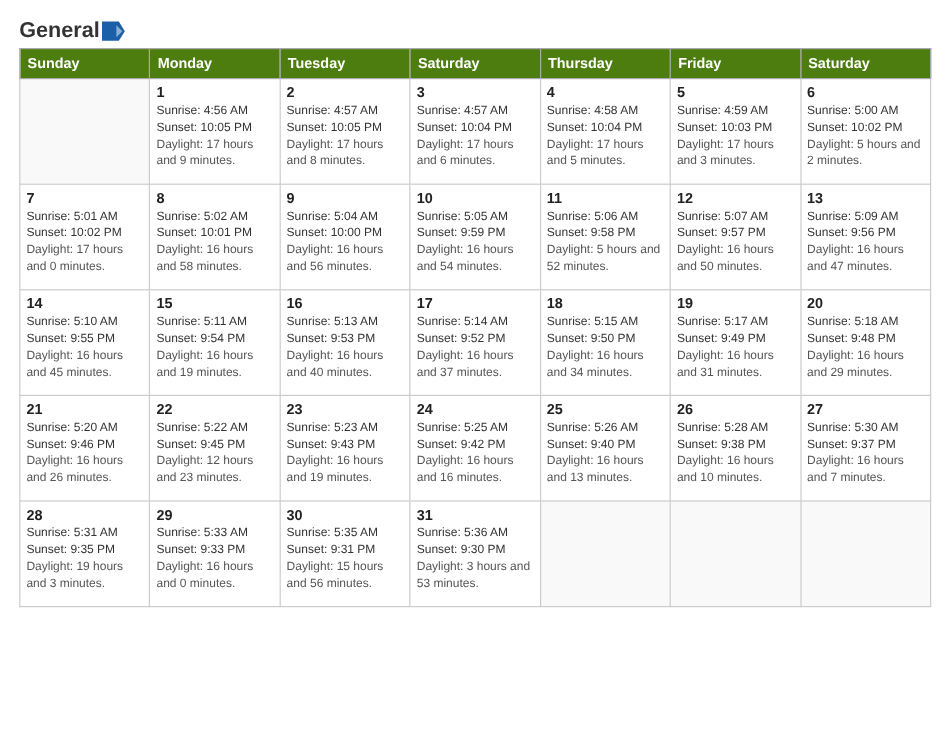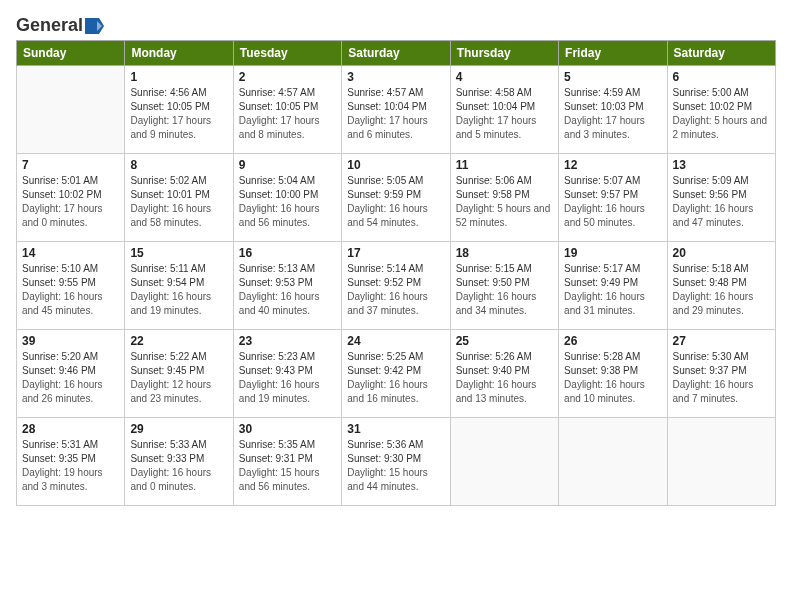--- a/index.html
+++ b/index.html
@@ -281,21 +281,21 @@
       <span class="day-number">20</span>
       <div class="day-info">
         Sunrise: 5:18 AM<br>
         Sunset: 9:48 PM<br>
         <span class="daylight-label">Daylight: 16 hours and 29 minutes.</span>
       </div>
     </td>
       </tr>
       <tr>
         <td>
-      <span class="day-number">39</span>
+      <span class="day-number">21</span>
       <div class="day-info">
         Sunrise: 5:20 AM<br>
         Sunset: 9:46 PM<br>
         <span class="daylight-label">Daylight: 16 hours and 26 minutes.</span>
       </div>
     </td>
         <td>
       <span class="day-number">22</span>
       <div class="day-info">
         Sunrise: 5:22 AM<br>
@@ -367,21 +367,21 @@
         Sunrise: 5:35 AM<br>
         Sunset: 9:31 PM<br>
         <span class="daylight-label">Daylight: 15 hours and 56 minutes.</span>
       </div>
     </td>
         <td>
       <span class="day-number">31</span>
       <div class="day-info">
         Sunrise: 5:36 AM<br>
         Sunset: 9:30 PM<br>
-        <span class="daylight-label">Daylight: 15 hours and 44 minutes.</span>
+        <span class="daylight-label">Daylight: 3 hours and 53 minutes.</span>
       </div>
     </td>
         <td class="empty"></td>
         <td class="empty"></td>
         <td class="empty"></td>
       </tr>
     </tbody>
 </table>
 
 </body></html>

